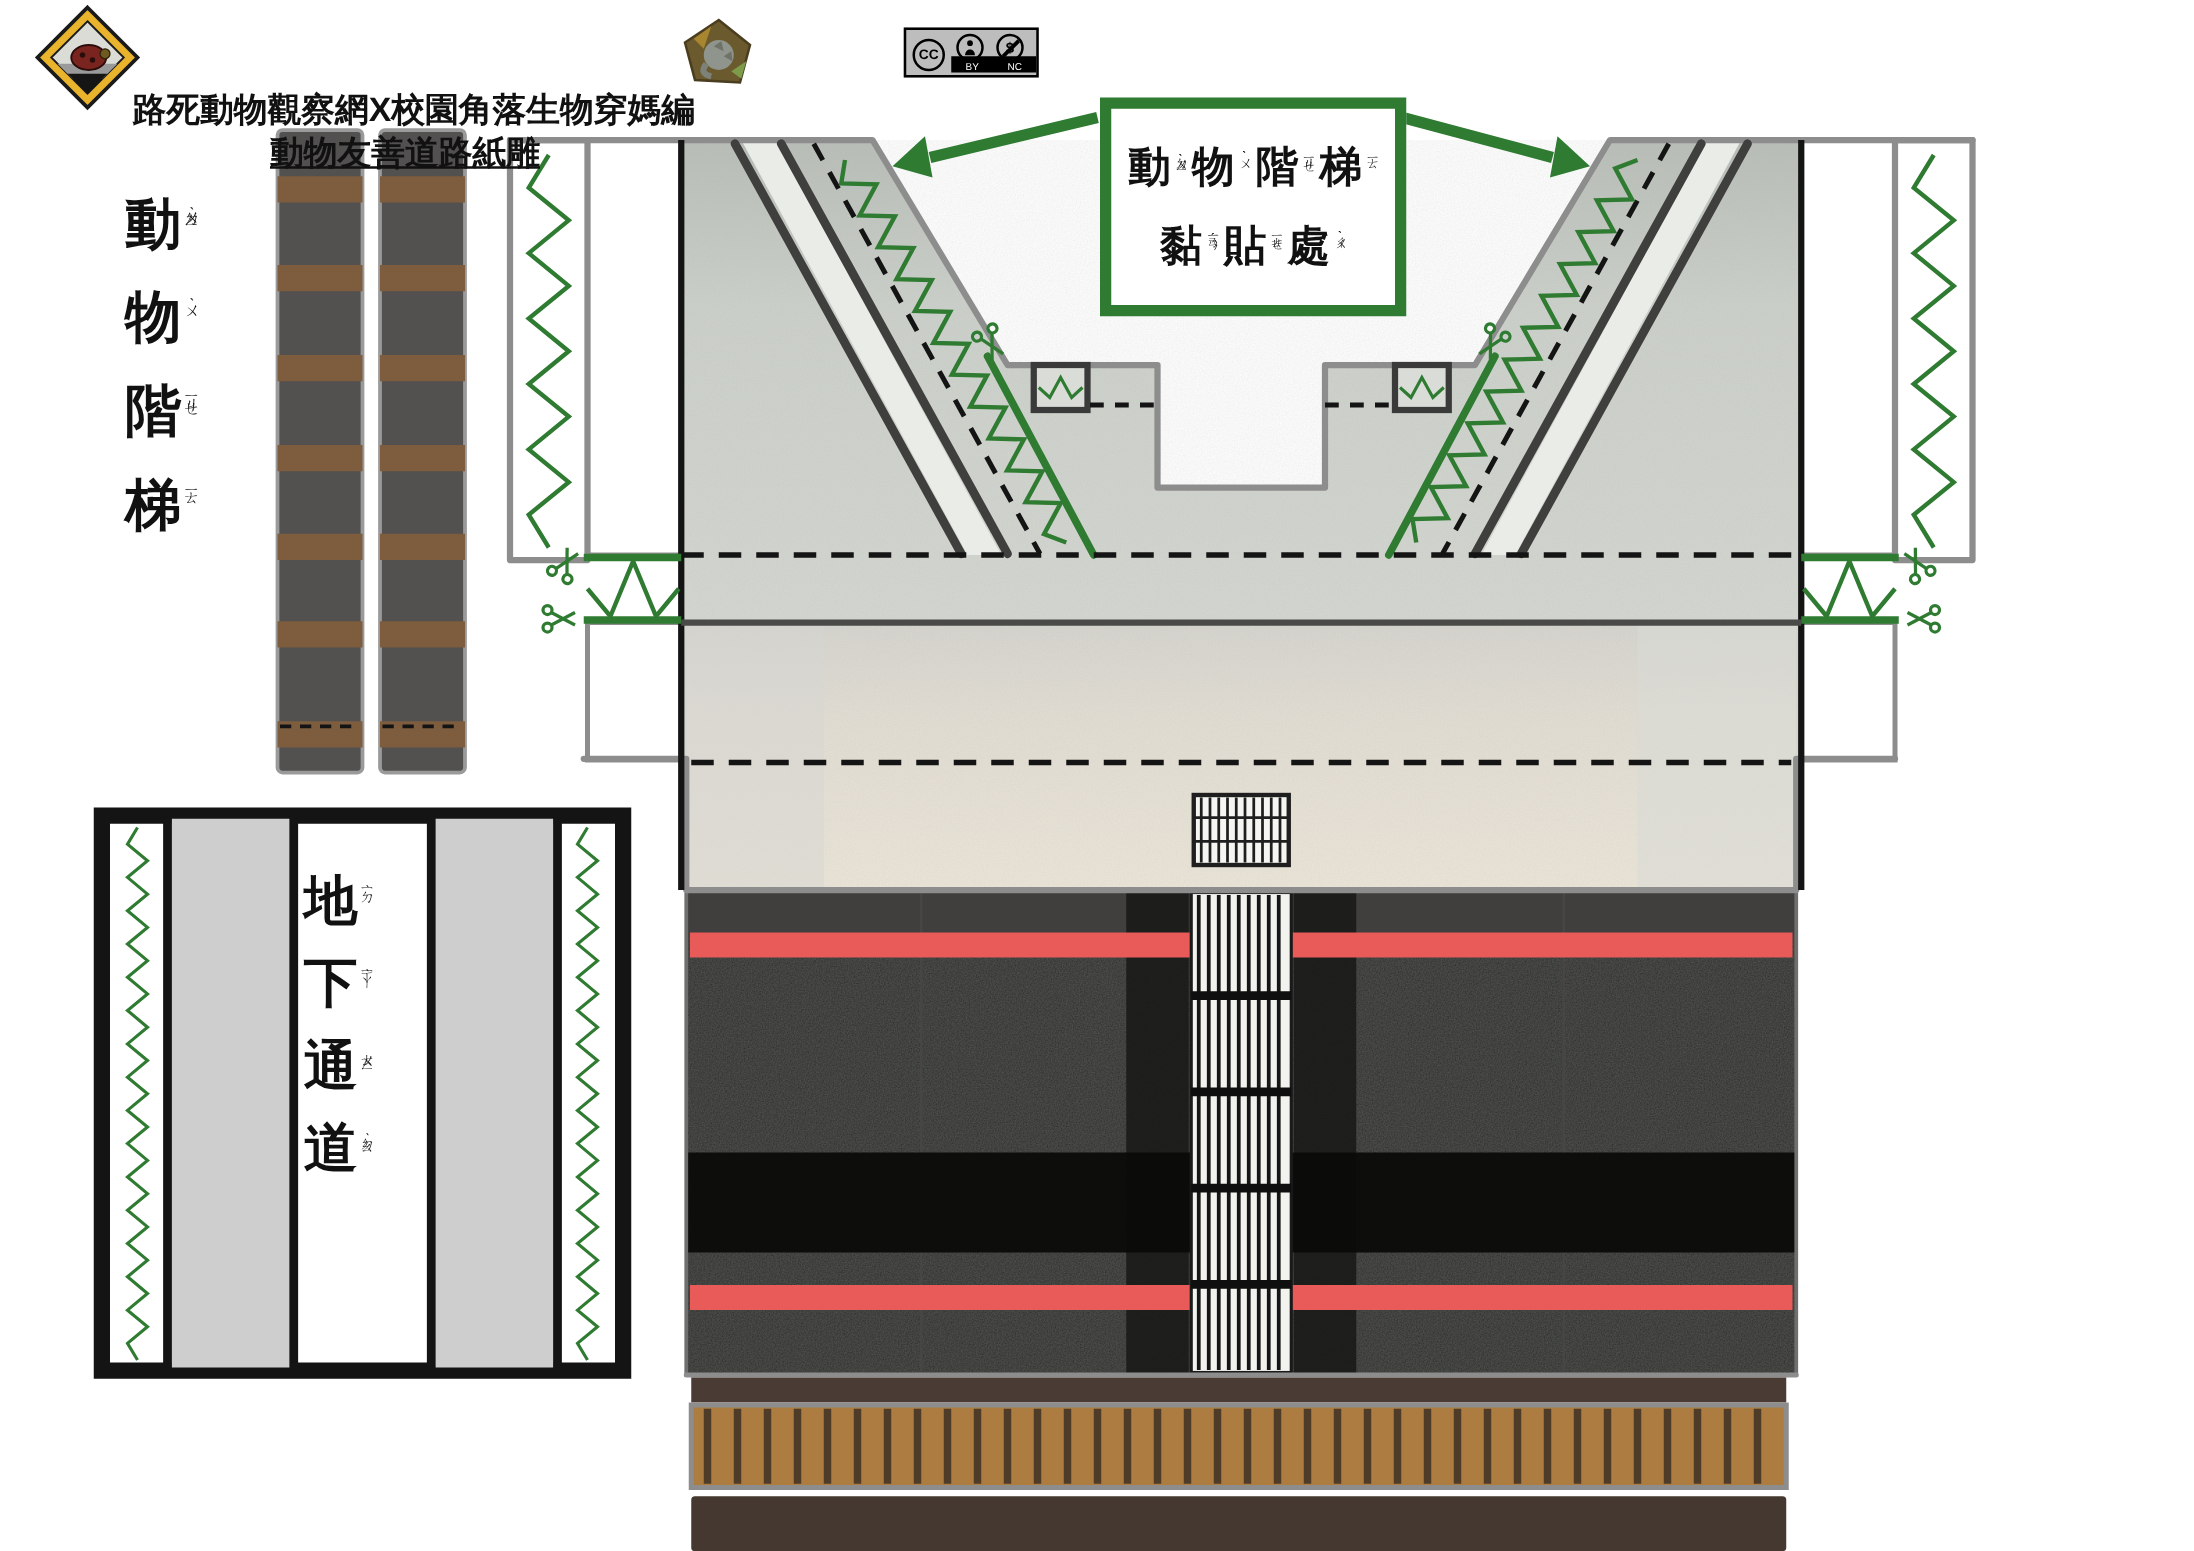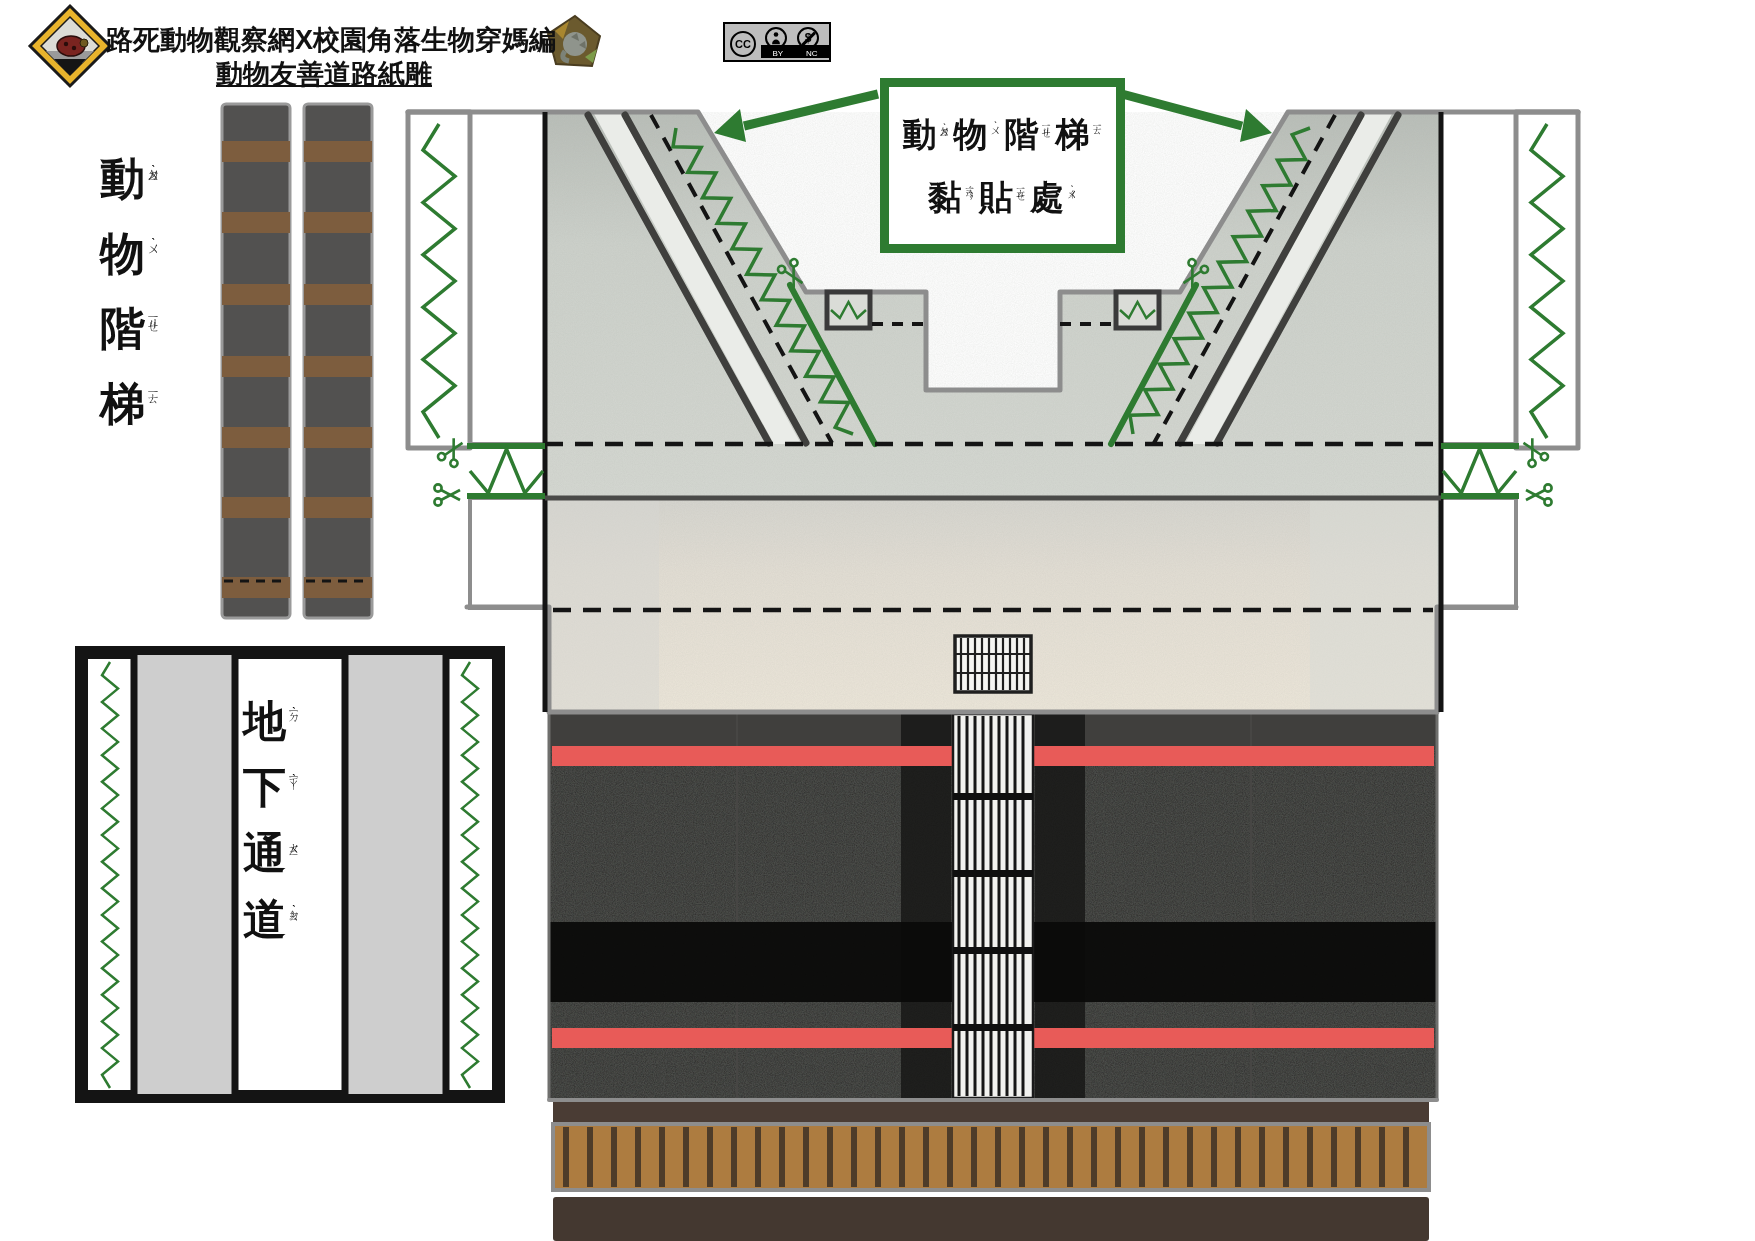--- a/index.html
+++ b/index.html
@@ -13,21 +13,21 @@
   .dashd{stroke:var(--line_black);stroke-width:4;stroke-dasharray:15 11;fill:none;}
   .dasht{stroke:var(--line_black);stroke-width:4;stroke-dasharray:11 9;fill:none;}
   .dashs{stroke:var(--line_black);stroke-width:3;stroke-dasharray:9 7;fill:none;}
   .zz{stroke:var(--green);stroke-width:3.5;fill:none;stroke-linejoin:miter;}
   .zzthin{stroke:var(--green);stroke-width:2.5;fill:none;}
   .grnbar{stroke:var(--green);stroke-width:6;fill:none;}
   .grnsolid{stroke:var(--green);stroke-width:6;fill:none;stroke-linecap:round;}
   .darkdiag{stroke:#3f3f3d;stroke-width:7;fill:none;stroke-linecap:round;}
   .sc{stroke:var(--green);stroke-width:2.6;fill:none;}
   .overlay{position:absolute;color:#111;}
-  .title-line{position:absolute;font-weight:bold;color:#111;white-space:nowrap;}
+  .title-line{position:absolute;font-weight:bold;color:#111;white-space:nowrap;margin-top:48px;}
   .rc{display:flex;align-items:flex-start;}
   .han{font-weight:bold;line-height:1;color:#111;}
   .zy{writing-mode:vertical-rl;text-orientation:upright;line-height:1;color:#111;
       font-size:12px;letter-spacing:1px;margin-left:2px;margin-top:4px;}
   .vstack{display:flex;flex-direction:column;}
   #label-box{position:absolute;left:880px;top:78px;width:245px;height:175px;
       border:9px solid var(--green);background:#fff;box-sizing:border-box;
       display:flex;flex-direction:column;justify-content:space-evenly;align-items:center;}
   #label-box .row{display:flex;gap:4px;}
   #label-box .han{font-size:34px;}

